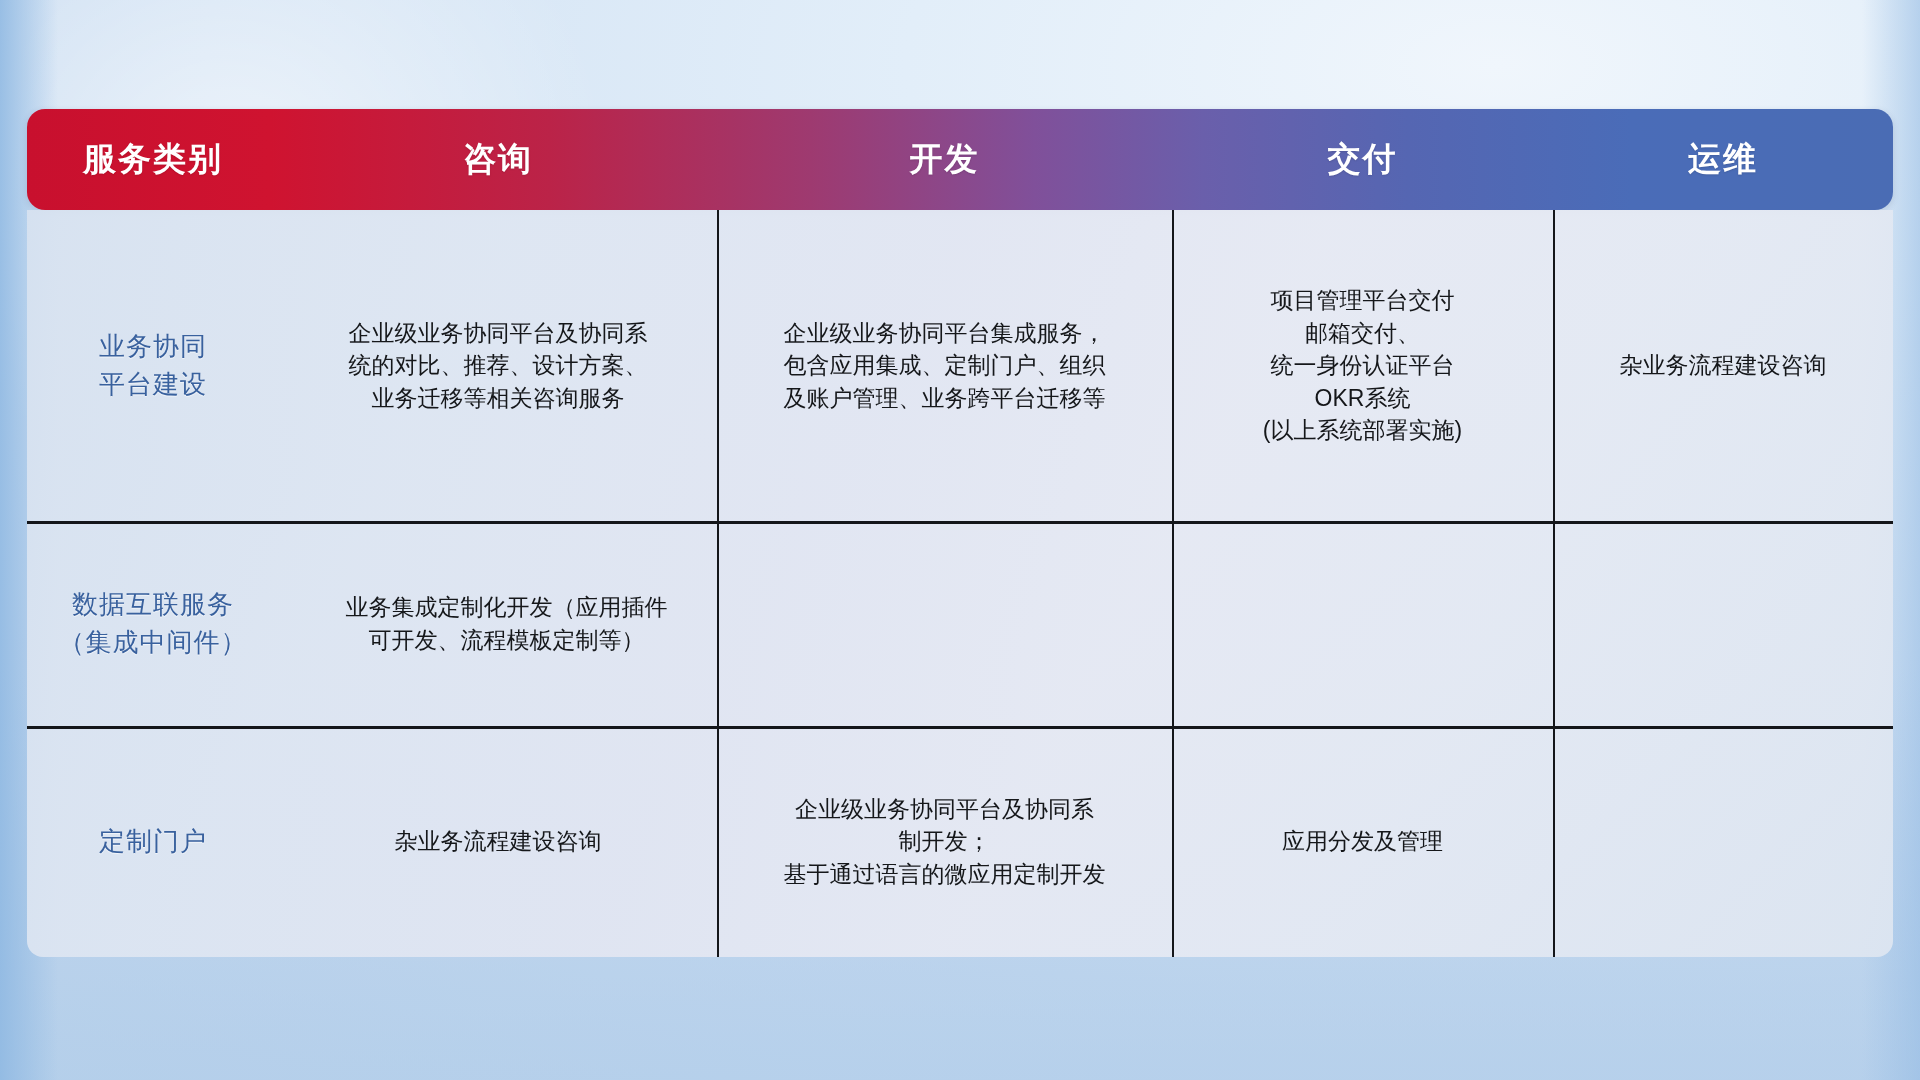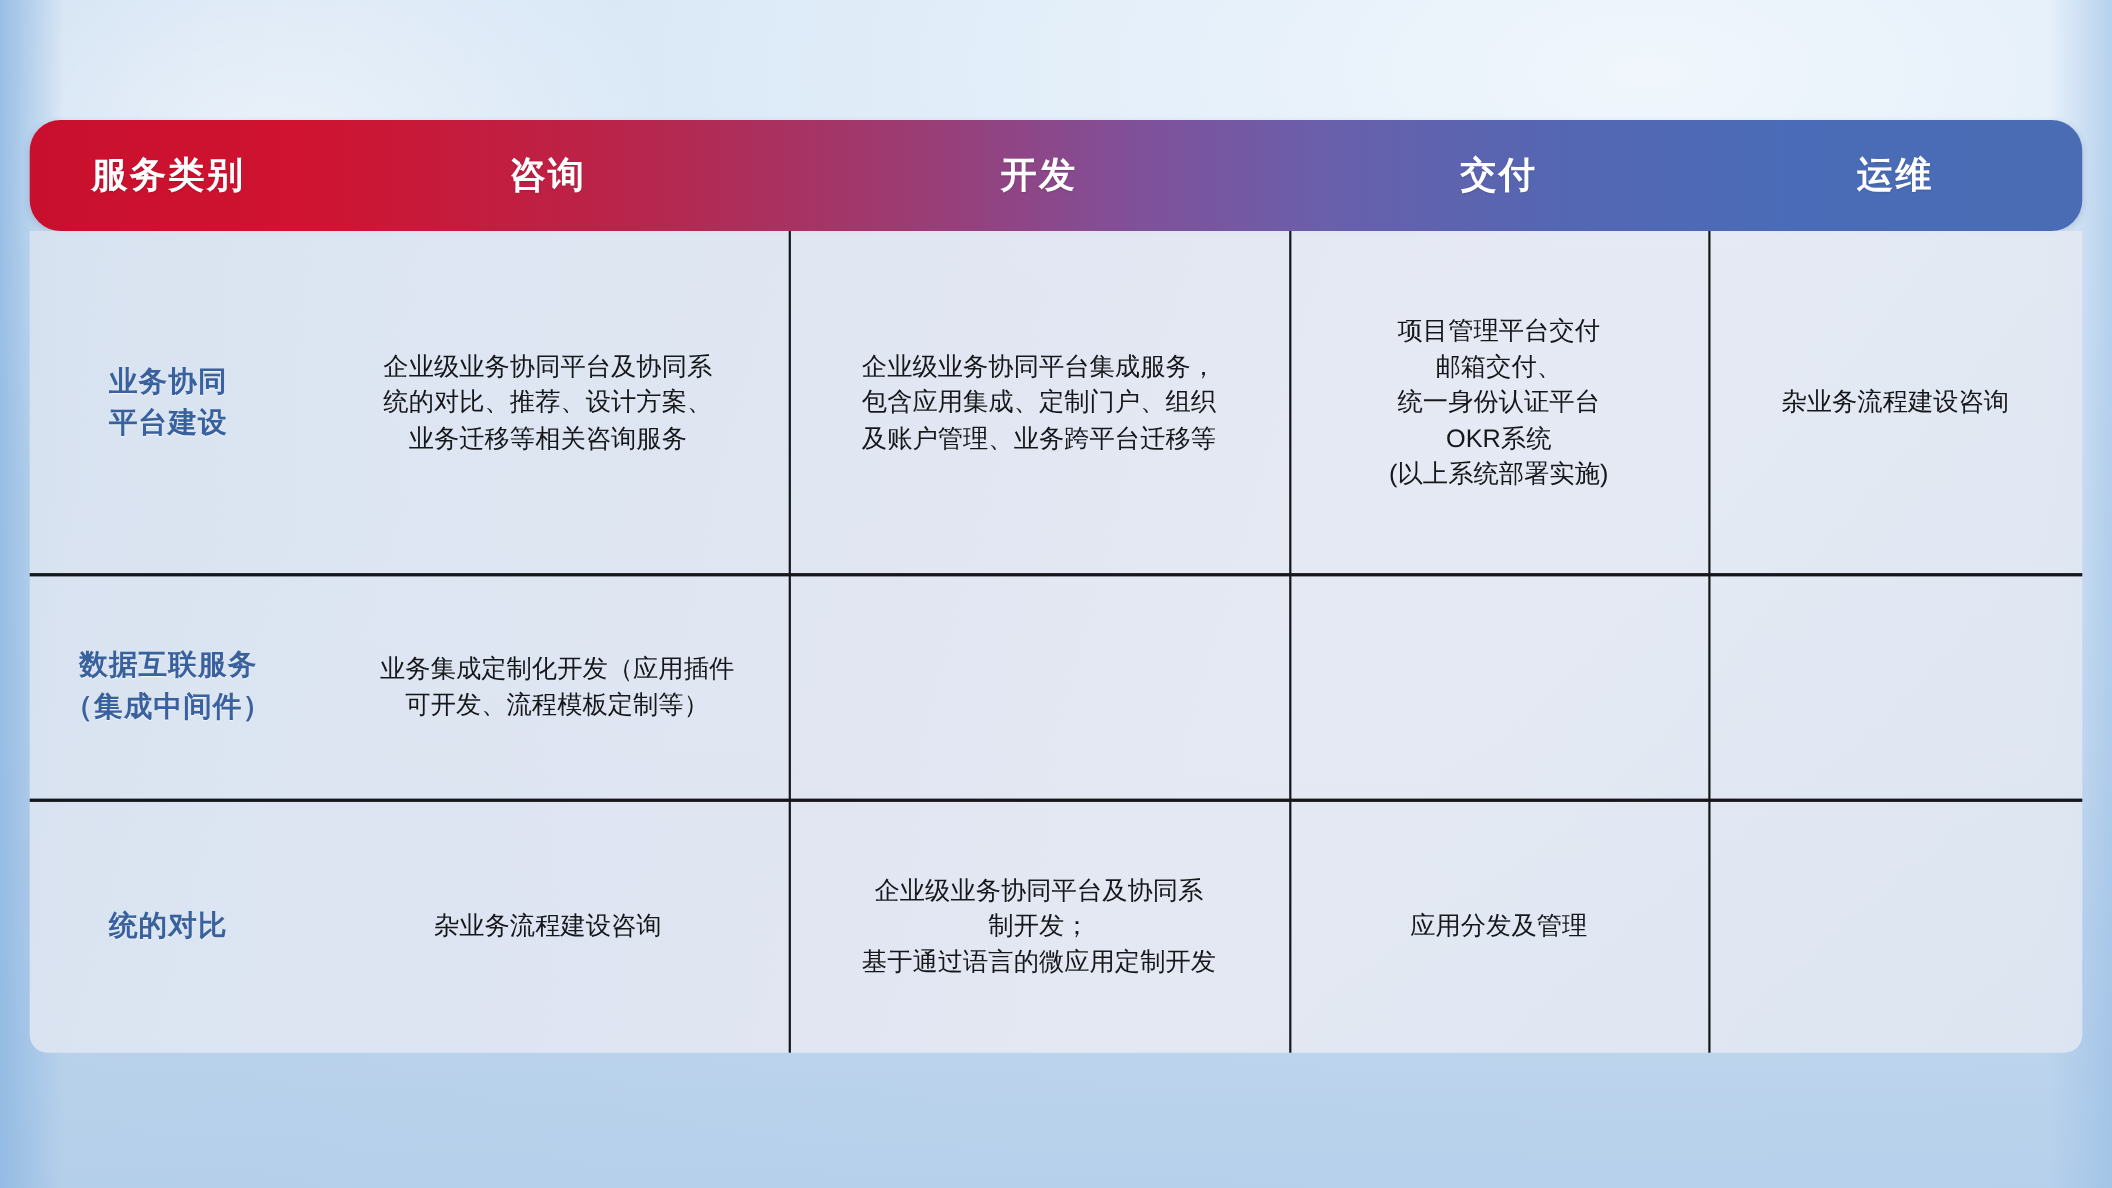--- a/index.html
+++ b/index.html
@@ -42,21 +42,21 @@
   #table-wrap {
     position:absolute;
     left:27px; top:109px;
     width:1866px; height:848px;
   }
 
   
   #header-row {
     position:relative;
     height:101px;
-    border-radius:28px;
+    border-radius:18px;
     background: linear-gradient(to right,
         #c8102e 0%,
         #cf1330 13%,
         #bb2348 28%,
         #9e3a70 42%,
         #80509a 54%,
         #6a5fab 63%,
         #5566b2 74%,
         #4a6cb8 86%,
         #4a6cb4 100%);
@@ -117,21 +117,21 @@
   
   .c0 { width:252px; }
   .c1 { width:438px; }
   .c2 { width:455px; }
   .c3 { width:381px; }
   .c4 { width:340px; }
 
   .cat .txt {
     color:#39619e;
     font-size:26px;
-    font-weight:bold;
+    font-weight:normal;
     letter-spacing:1px;
     text-shadow: 0 1px 1px rgba(255,255,255,0.7);
     line-height:1.46;
   }
   .body-text .txt {
     color:#15171a;
     font-size:23px;
     font-weight:normal;
   }
 
@@ -225,21 +225,21 @@
       <div class="cell c3 body-text">
         <span class="txt"></span>
       </div>
       <div class="cell c4 body-text">
         <span class="txt"></span>
       </div>
     </div>
 
     <div class="row" id="row-2">
       <div class="cell c0 cat">
-        <span class="txt">统的对比</span>
+        <span class="txt">定制门户</span>
       </div>
       <div class="cell c1 body-text">
         <span class="txt">杂业务流程建设咨询</span>
       </div>
       <div class="cell c2 body-text">
         <span class="txt">企业级业务协同平台及协同系
 制开发；
 基于通过语言的微应用定制开发</span>
       </div>
       <div class="cell c3 body-text">

